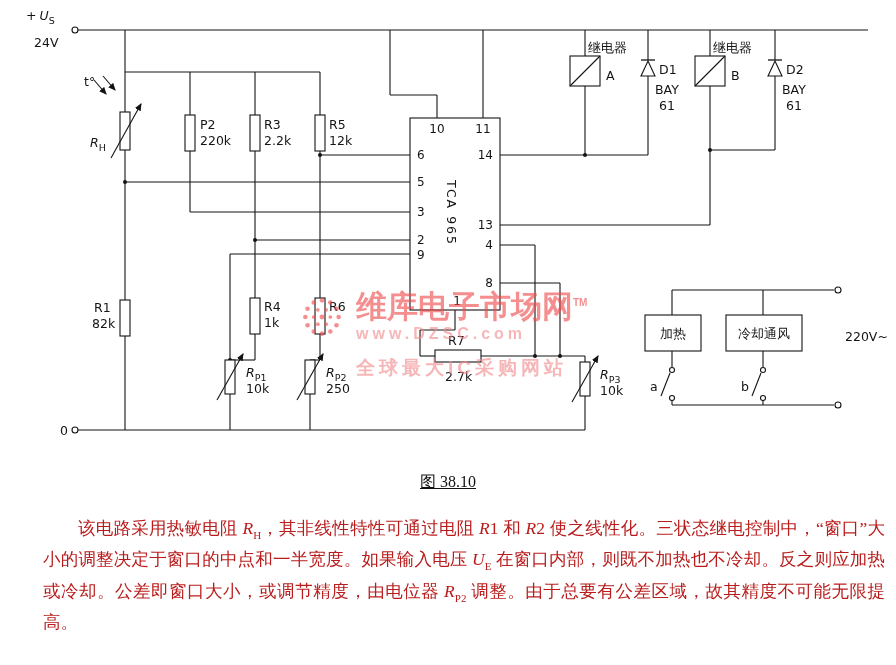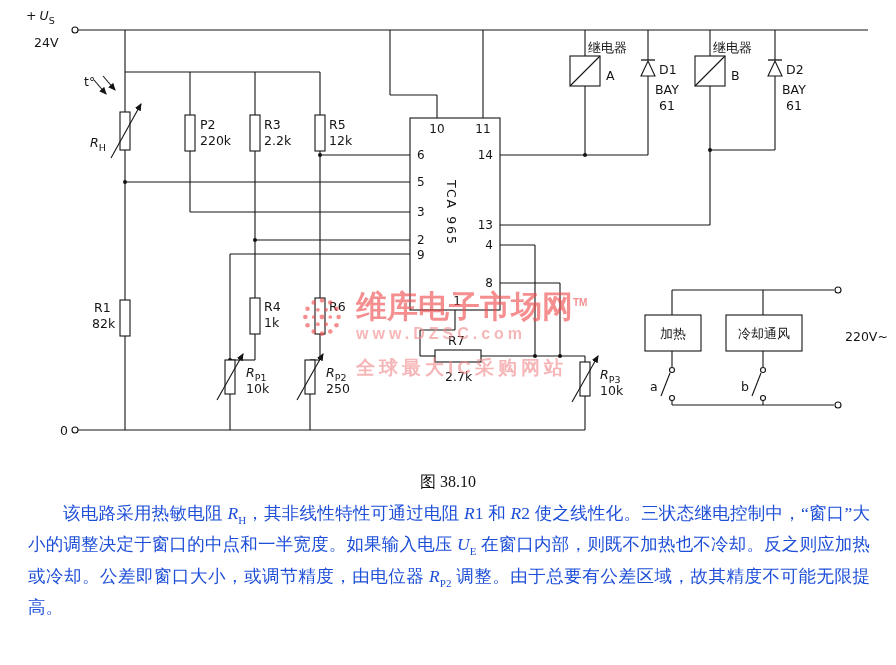--- a/index.html
+++ b/index.html
@@ -14,23 +14,23 @@
   .arrow{stroke:#141414;stroke-width:1.1;fill:none;}
   .dot{fill:#141414;stroke:none;}
   .term{fill:#ffffff;stroke:#141414;stroke-width:1.1;}
   .watermark{position:absolute;left:296px;top:291px;display:flex;align-items:flex-start;gap:8px;
     opacity:.62;pointer-events:none;}
   .wm-title{color:#ee4a4c;font-size:31px;font-weight:bold;line-height:1.05;white-space:nowrap;}
   .wm-tm{font-size:10px;}
   .wm-url{color:#f28b8d;font-size:16px;letter-spacing:4px;font-weight:bold;margin-top:1px;}
   .wm-slogan{color:#f28b8d;font-size:19px;letter-spacing:4px;font-weight:bold;margin-top:12px;white-space:nowrap;}
   .caption{position:absolute;top:472px;left:0;width:896px;text-align:center;
-    font-family:"Liberation Serif",serif;font-size:16px;color:#111;}
-  .description{position:absolute;top:498px;left:28px;width:842px;margin:0;
-    font-family:"Liberation Serif",serif;font-size:17.5px;line-height:1.72;color:#1d4ed8;
+    font-family:"Liberation Serif",serif;font-size:16px;color:#111;text-decoration:underline;}
+  .description{position:absolute;top:498px;left:28px;width:842px;margin:15px;
+    font-family:"Liberation Serif",serif;font-size:17.5px;line-height:1.72;color:#b91c1c;
     text-align:justify;text-indent:2em;}
   .description sub{font-size:11px;}
 </style>
 </head>
 <body>
 
 <div class="page">
 
   <svg class="circuit" width="896" height="470" viewBox="0 0 896 470">
     <defs>

